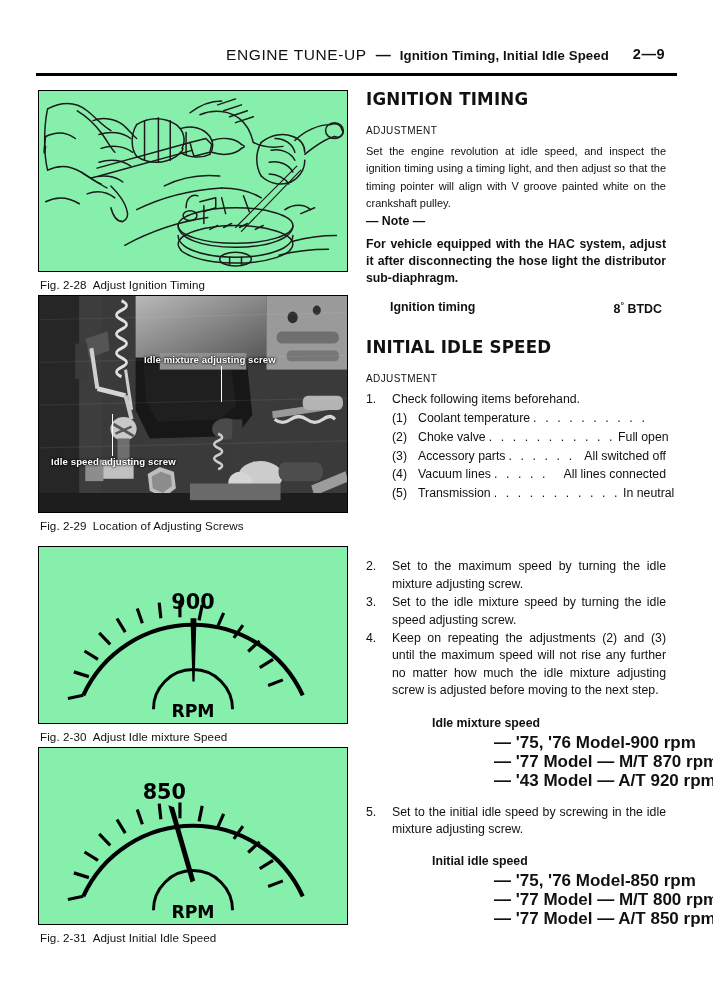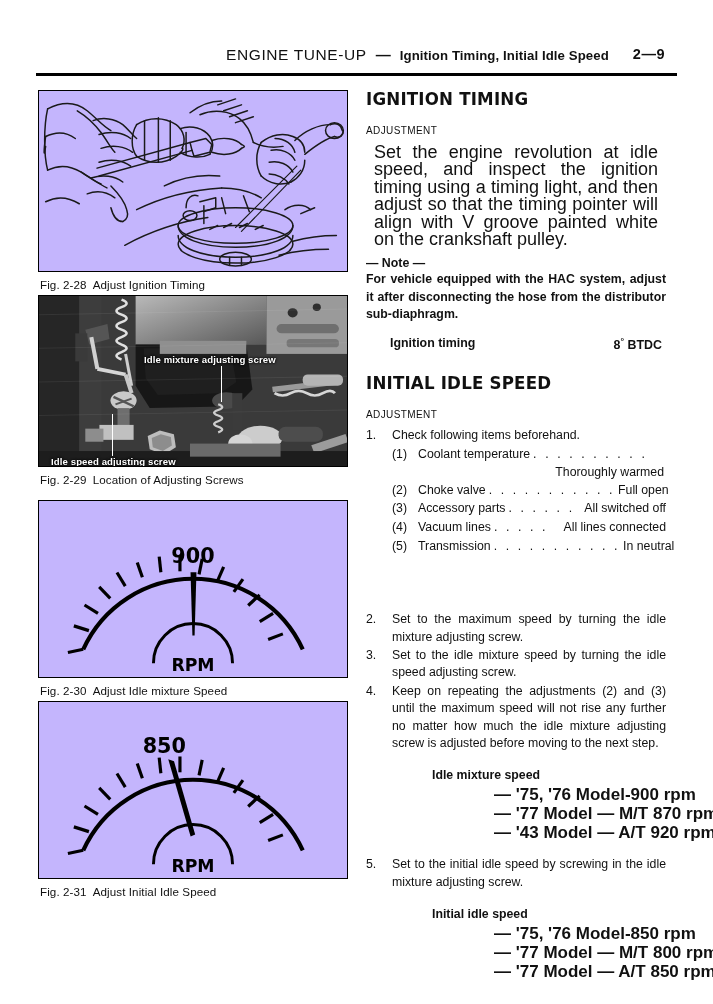--- a/index.html
+++ b/index.html
@@ -70,38 +70,38 @@
   .col-right {
     position: absolute;
     left: 366px; top: 88px;
     width: 300px;
   }
 
   
   .figure { margin-bottom: 4px; }
   .fig-frame {
     border: 1.6px solid #000;
-    background: #c4b5fd;
+    background: #86efac;
     position: relative;
     overflow: hidden;
   }
   .fig-caption {
     font-size: 11.6px;
     letter-spacing: 0.1px;
     padding: 6px 0 0 2px;
     white-space: nowrap;
   }
   .fig-caption .fignum { margin-right: 6px; }
 
   
   .fig28 { height: 182px; }
   .fig28 svg { display: block; width: 100%; height: 100%; }
 
   
-  .fig29 { height: 172px; background:#6d6d6d; }
+  .fig29 { height: 218px; background:#6d6d6d; }
   .fig29 svg { display:block; width:100%; height:100%; }
   .photo-label {
     position: absolute;
     color: #fff;
     font-size: 9.6px;
     font-weight: bold;
     letter-spacing: 0.1px;
     text-shadow: 0 0 2px #000, 0 0 3px #000;
     white-space: nowrap;
   }
@@ -128,30 +128,30 @@
     font-family: "DejaVu Sans", sans-serif;
     font-stretch: condensed;
   }
   h2.sub-title {
     font-size: 10px;
     font-weight: normal;
     letter-spacing: 0.4px;
     margin: 0 0 7px 0;
   }
   p.body {
-    font-size: 18px;
+    font-size: 11px;
     line-height: 17.4px;
-    margin: 8px;
+    margin: 0;
     text-align: justify;
     text-justify: inter-word;
   }
   .note-head {
     font-size: 12.4px;
     font-weight: bold;
-    margin: 1px 0 1px 0;
+    margin: 1px 0 8px 0;
   }
   p.note-body {
     font-size: 12.3px;
     line-height: 17.4px;
     font-weight: bold;
     margin: 0 0 12px 0;
     text-align: justify;
   }
   .spec-row {
     display: flex;
@@ -514,42 +514,41 @@
     </div>
   </div>
 </div>
 
 <div class="col-right">
 
   <h1 class="sec-title">IGNITION TIMING</h1>
   <h2 class="sub-title">ADJUSTMENT</h2>
   <p class="body">Set the engine revolution at idle speed, and inspect the ignition timing using a timing light, and then adjust so that the timing pointer will align with V groove painted white on the crankshaft pulley.</p>
   <div class="note-head">— Note —</div>
-  <p class="note-body">For vehicle equipped with the HAC system, adjust it after disconnecting the hose from the distributor sub-diaphragm.</p>
+  <p class="note-body">For vehicle equipped with the HAC system, adjust it after disconnecting the hose light the distributor sub-diaphragm.</p>
   <div class="spec-row">
     <span class="spec-label">Ignition timing</span>
     <span class="spec-val"><span>8</span><sup>°</sup> <span>BTDC</span></span>
   </div>
 
   <h1 class="sec-title">INITIAL IDLE SPEED</h1>
   <h2 class="sub-title">ADJUSTMENT</h2>
 
   <div class="num-item">
     <span class="num">1.</span>
     <span class="num-text">Check following items beforehand.</span>
   </div>
 
   <div class="sub-item">
     <span class="sub-num">(1)</span>
     <span class="sub-body">
       <span class="sub-label">Coolant temperature</span>
         <span class="dots">. . . . . . . . . .</span>
     </span>
   </div>
-  <div class="sub-wrapval">Thoroughly warmed</div>
 
   <div class="sub-item">
     <span class="sub-num">(2)</span>
     <span class="sub-body">
       <span class="sub-label">Choke valve</span>
         <span class="dots">. . . . . . . . . . .</span>
         <span class="sub-val">Full open</span>
     </span>
   </div>
 

